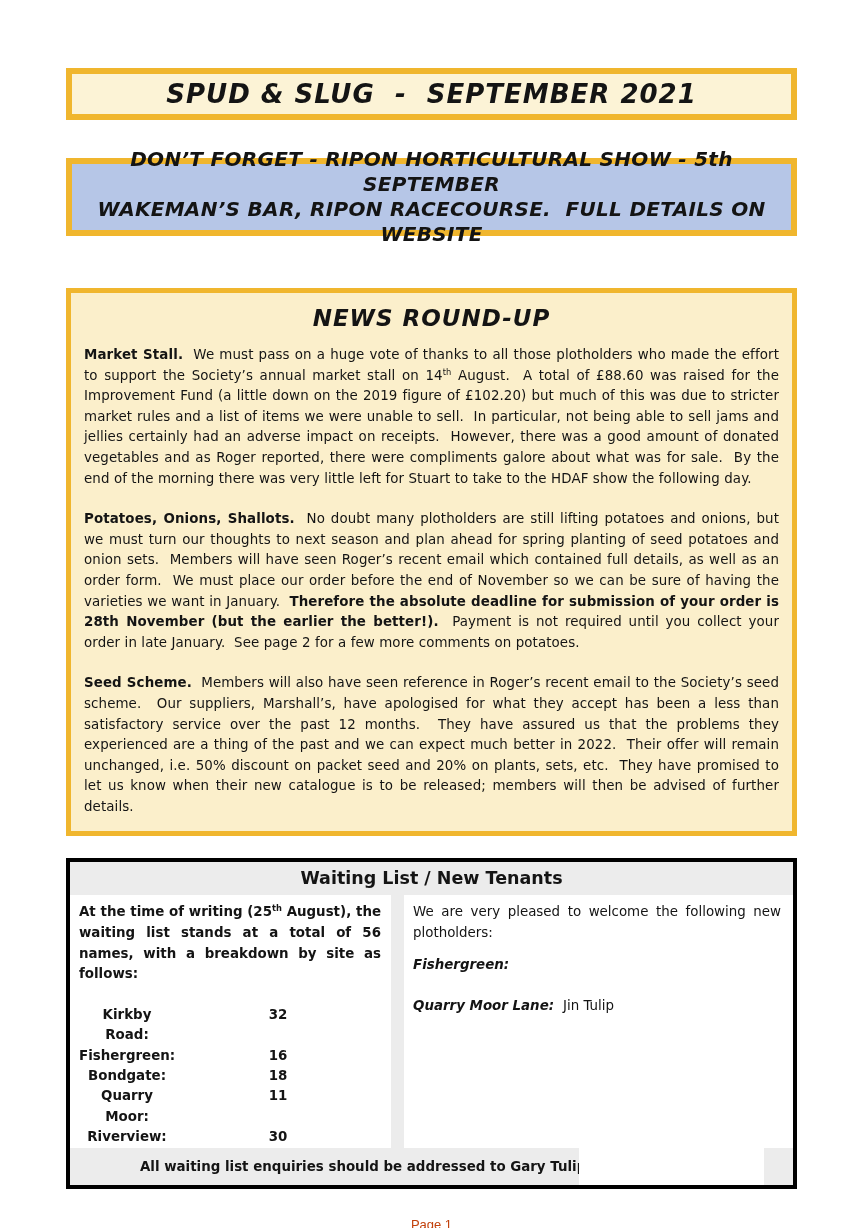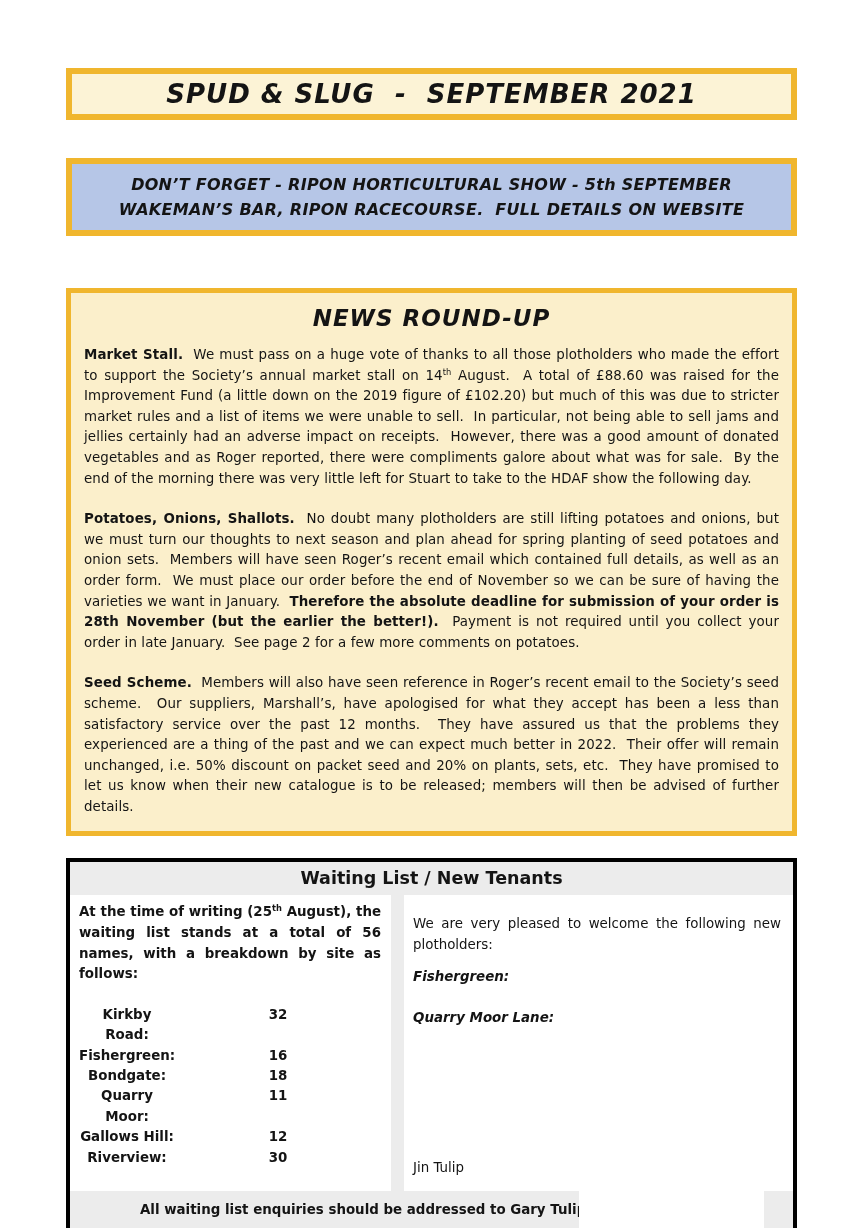--- a/index.html
+++ b/index.html
@@ -44,21 +44,21 @@
   .notice-banner {
     border: 6px solid var(--gold-border, #F0B62E);
     background: var(--banner-blue, #B6C6E7);
     height: 78px;
     display: flex;
     flex-direction: column;
     align-items: center;
     justify-content: center;
     font-style: italic;
     font-weight: bold;
-    font-size: 16px;
+    font-size: 20px;
     line-height: 25px;
     letter-spacing: 0.3px;
     white-space: pre-wrap;
     margin-bottom: 52px;
     text-align: center;
   }
 
   
   .news-box {
     border: 5px solid var(--gold-border, #F0B62E);
@@ -117,30 +117,30 @@
     background: #ffffff;
     padding: 7px 12px 0 9px;
   }
   .wl-intro {
     margin: 0 0 20px 0;
     font-size: 13.4px;
     line-height: 20.6px;
     text-align: justify;
     white-space: pre-wrap;
   }
-  .right-intro { margin-bottom: 11px; margin-top: 12px; }
+  .right-intro { margin-bottom: 11px; }
   .site-list { font-size: 13.4px; line-height: 20.4px; text-align: center; }
   .site-row { display: grid; grid-template-columns: 96px auto; }
   .tenant-group {
     display: flex;
     font-size: 13.4px;
     line-height: 20.6px;
     margin-bottom: 21px;
   }
-  .tenant-group:last-child { margin-bottom: 12px; flex-direction: column; }
+  .tenant-group:last-child { margin-bottom: 12px; }
   .tenant-site {
     width: 150px;
     flex: 0 0 150px;
     font-weight: bold;
     font-style: italic;
   }
   .wl-footer {
     position: relative;
     background: var(--strip-gray, #ECECEC);
     height: 37px;
@@ -207,24 +207,20 @@
             </div>
             <div class="site-row">
               <span class="site-name">Bondgate:</span>
               <span class="site-count">18</span>
             </div>
             <div class="site-row">
               <span class="site-name">Quarry Moor:</span>
               <span class="site-count">11</span>
             </div>
             <div class="site-row">
-              <span class="site-name">Gallows Hill:</span>
-              <span class="site-count">12</span>
-            </div>
-            <div class="site-row">
               <span class="site-name">Riverview:</span>
               <span class="site-count">30</span>
             </div>
           </div>
         </div>
 
         <div class="wl-gutter"></div>
 
         <div class="wl-right">
           <p class="wl-intro right-intro">We are very pleased to welcome the following new plotholders:</p>

